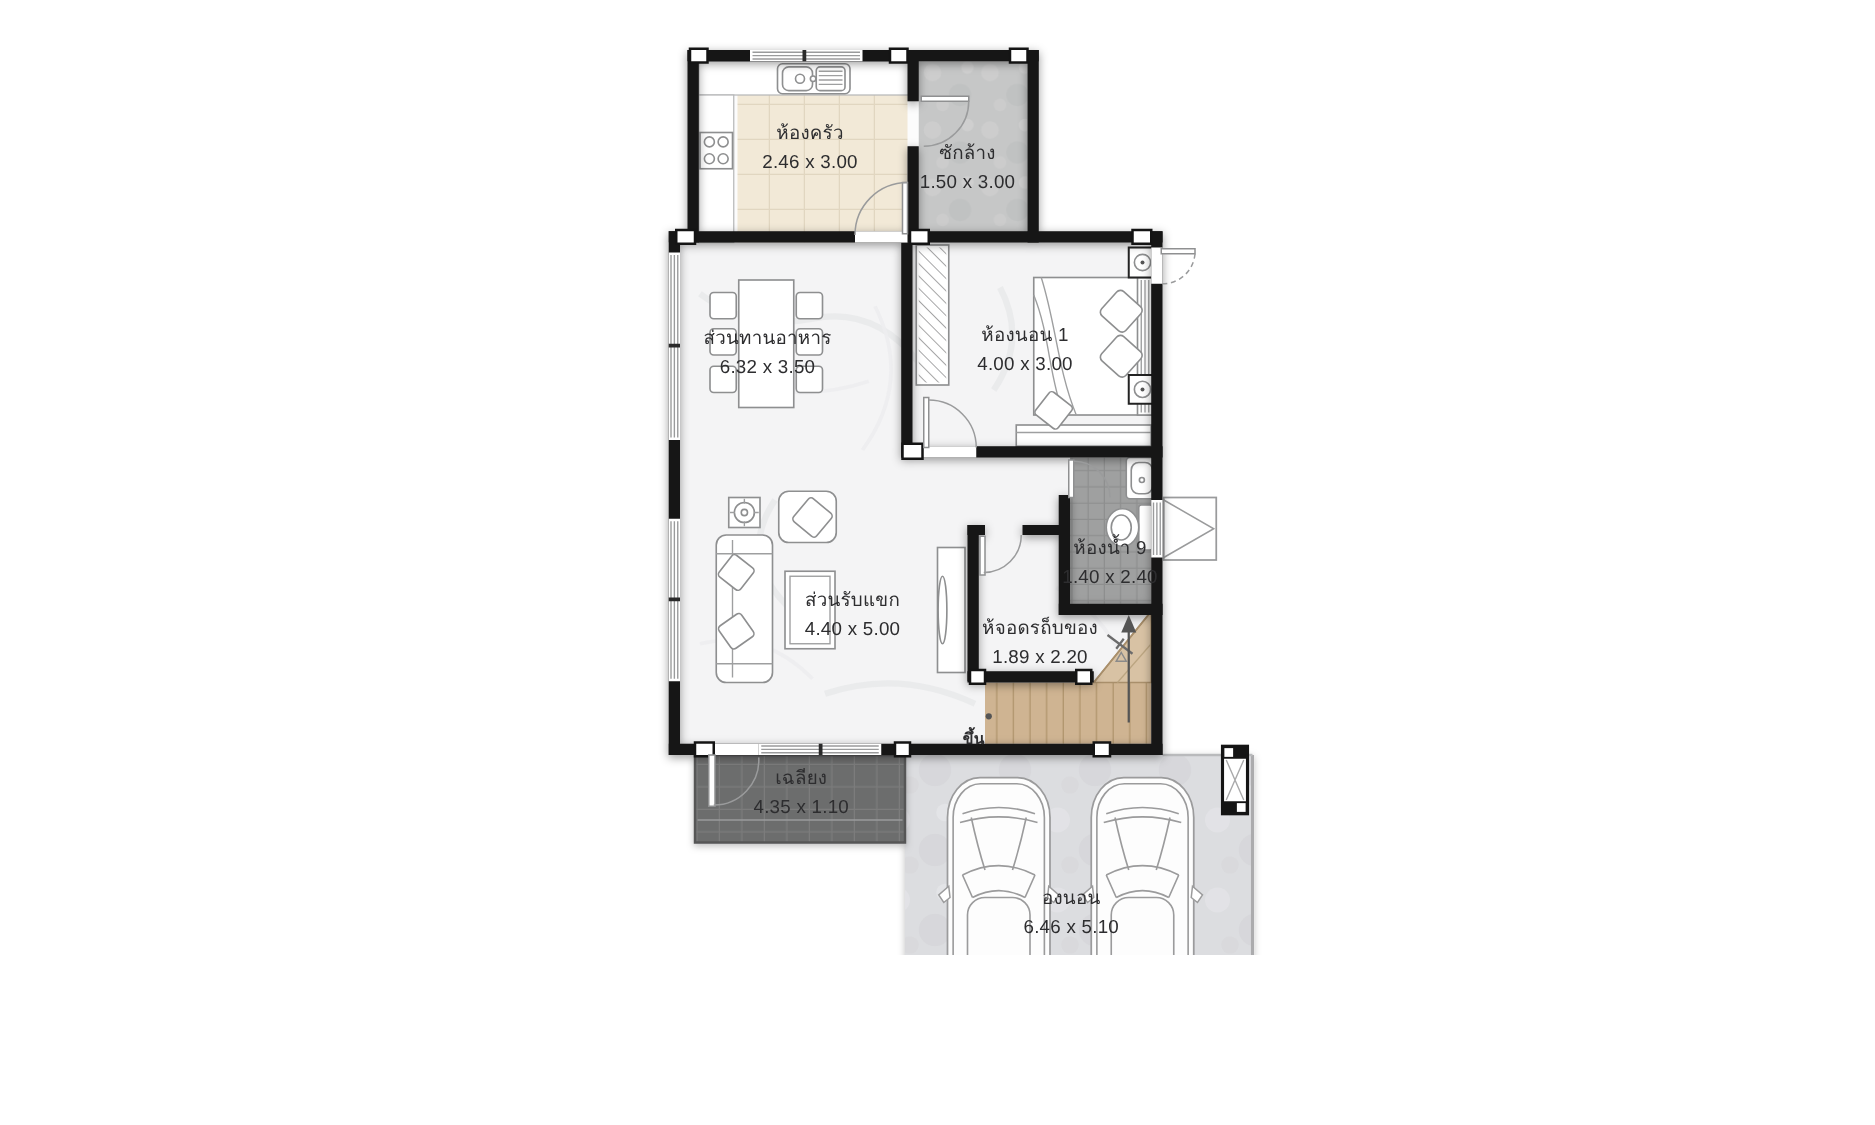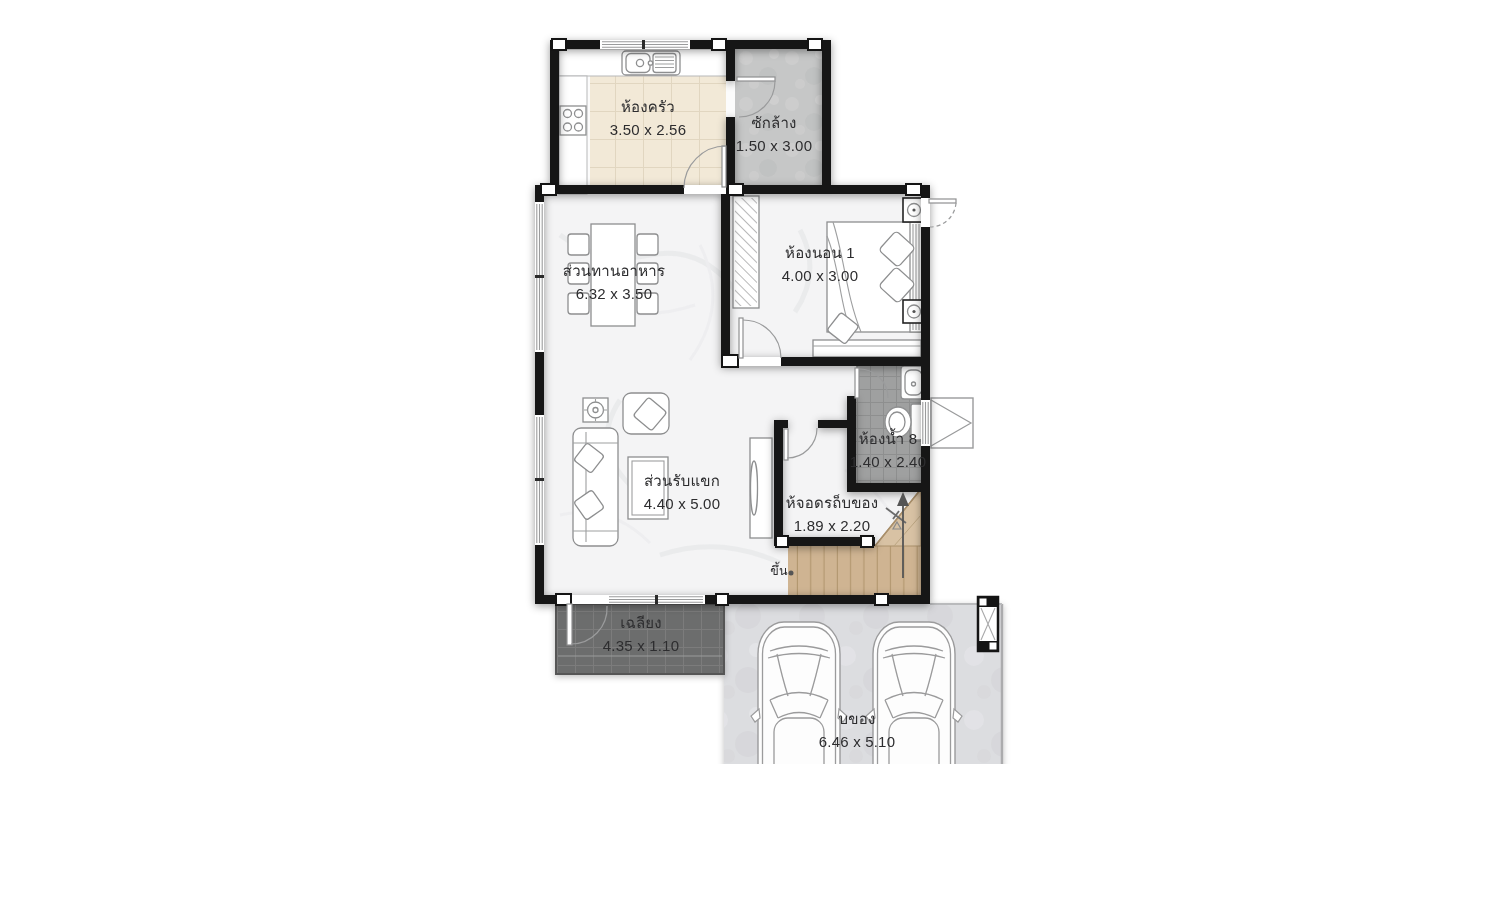--- a/index.html
+++ b/index.html
@@ -10,21 +10,21 @@
   .f-marble{fill:var(--marble_floor,#f4f4f5);}
   .pk-base{fill:var(--kitchen_tile,#f2e9d7);}
   .pb-base{fill:var(--bathroom_tile,#9fa0a0);}
   .pp-base{fill:var(--porch_tile,#6c6d6d);}
   .pw-base{fill:var(--stair_wood,#cfb492);}
   .conc-l{fill:var(--laundry_concrete,#c6c7c7);}
   .conc-g{fill:var(--garage_concrete,#dcdde0);}
   .lbl{position:absolute;transform:translate(-50%,0);text-align:center;
        font-size:15px;line-height:1.5;font-weight:500;letter-spacing:.2px;
        color:var(--label_text,#2d2d2f);white-space:nowrap;}
-  .lbl-sm{font-size:12.5px;font-weight:400;}
+  .lbl-sm{font-size:12.5px;font-weight:700;margin-top:20px;}
   .block{fill:#ffffff;stroke:#141414;stroke-width:2;}
   .winframe{fill:#ffffff;}
   .winline{stroke:#9a9b9c;stroke-width:1.1;fill:none;}
   .door-panel{fill:#ffffff;stroke:#8f9091;stroke-width:1.2;}
   .door-arc{fill:none;stroke:#9a9b9c;stroke-width:1.2;}
   .furn{fill:#ffffff;stroke:#8e8f90;stroke-width:1.3;}
   .furn-line{fill:none;stroke:#9e9fa0;stroke-width:1.1;}
   .vein{fill:none;stroke:#e7e8ea;stroke-width:5;opacity:.8;}
   .vein2{fill:none;stroke:#ededef;stroke-width:3;opacity:.9;}
   .car-line{fill:none;stroke:#9b9b9c;stroke-width:1.3;}
@@ -362,50 +362,50 @@
 
   <g>
     <circle cx="791" cy="573" r="2.5" fill="#555"></circle>
     <path d="M903 578 V502" stroke="#555" stroke-width="1.8" fill="none"></path>
     <polygon points="897,506 909,506 903,492" fill="#555"></polygon>
   </g>
 </svg>
 
   <div class="lbl" style="left:648px;top:96px">
     <div>ห้องครัว</div>
-    <div>3.50 x 2.56</div>
+    <div>2.46 x 3.00</div>
   </div>
   <div class="lbl" style="left:774px;top:112px">
     <div>ซักล้าง</div>
     <div>1.50 x 3.00</div>
   </div>
   <div class="lbl" style="left:614px;top:260px">
     <div>ส่วนทานอาหาร</div>
     <div>6.32 x 3.50</div>
   </div>
-  <div class="lbl" style="left:820px;top:242px">
+  <div class="lbl" style="left:820px;top:258px">
     <div>ห้องนอน 1</div>
     <div>4.00 x 3.00</div>
   </div>
   <div class="lbl" style="left:888px;top:428px">
-    <div>ห้องน้ำ 8</div>
+    <div>ห้องน้ำ 9</div>
     <div>1.40 x 2.40</div>
   </div>
   <div class="lbl" style="left:682px;top:470px">
     <div>ส่วนรับแขก</div>
     <div>4.40 x 5.00</div>
   </div>
   <div class="lbl" style="left:832px;top:492px">
     <div>ห้จอดรถ็บของ</div>
     <div>1.89 x 2.20</div>
   </div>
   <div class="lbl" style="left:641px;top:612px">
     <div>เฉลียง</div>
     <div>4.35 x 1.10</div>
   </div>
   <div class="lbl" style="left:857px;top:708px">
-    <div>บของ</div>
+    <div>องนอน</div>
     <div>6.46 x 5.10</div>
   </div>
   <div class="lbl lbl-sm" style="left:779px;top:562px">
     <div>ขึ้น</div>
   </div>
 </div>
 
 </body></html>

